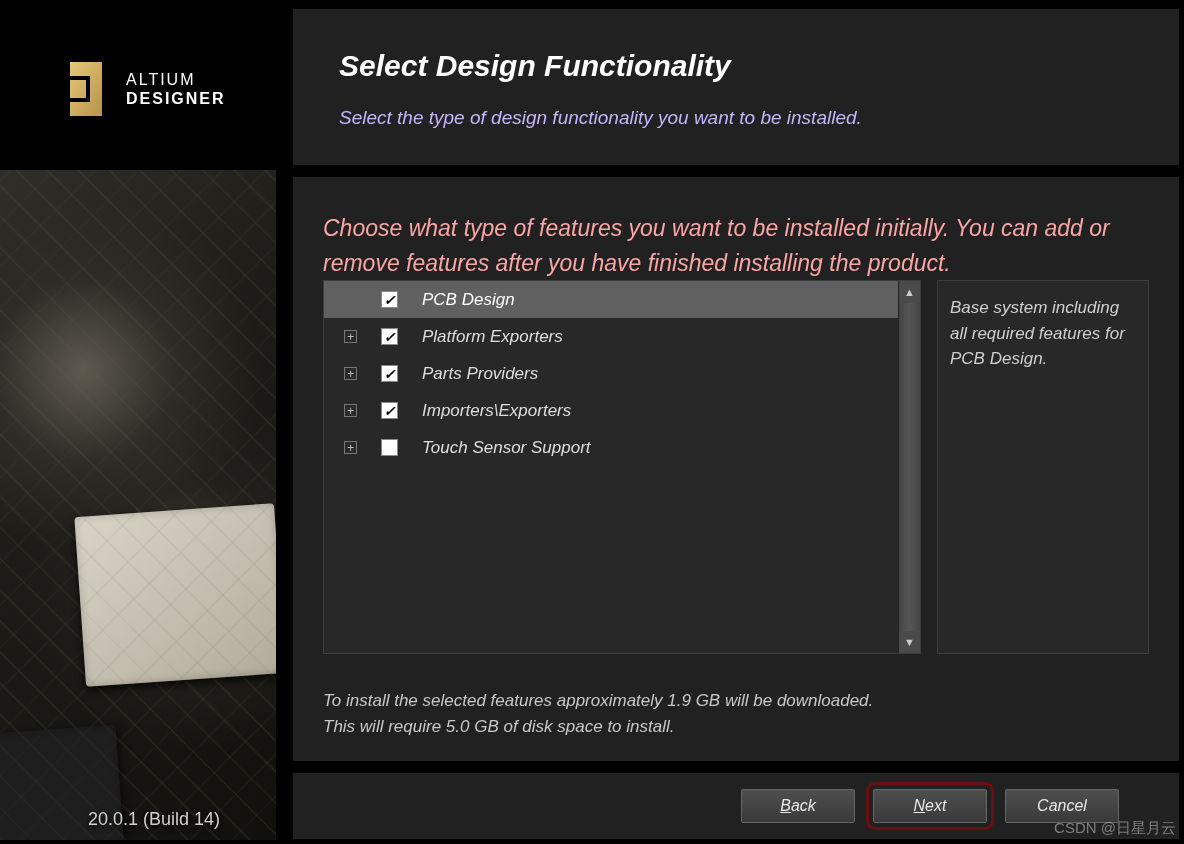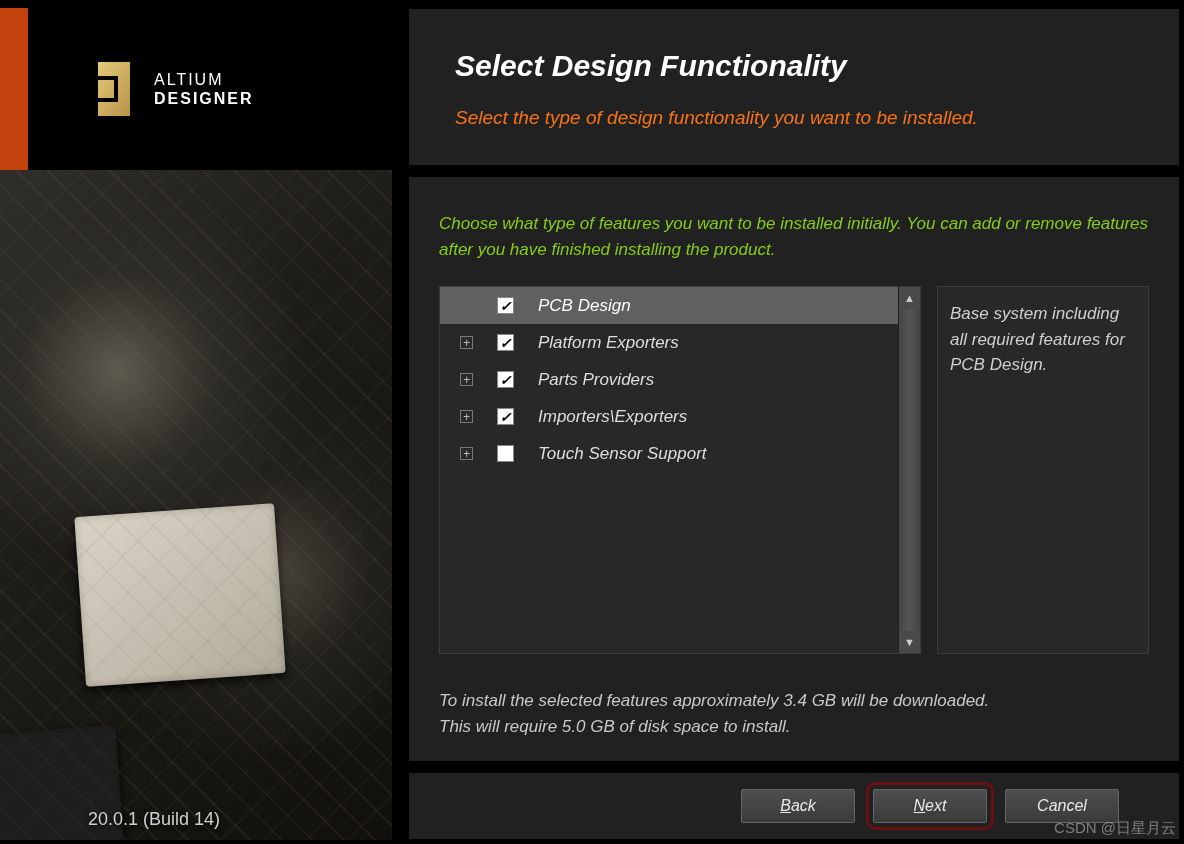--- a/index.html
+++ b/index.html
@@ -13,26 +13,25 @@
     }
     .installer {
       position: absolute;
       left: 0; top: 8px;
       width: 1180px; height: 832px;
       display: flex;
       background: #000;
     }
     
     .sidebar {
-      width: 392px;
+      width: 276px;
       height: 100%;
-      background: #c2410c;
+      background: #4d7c0f;
       position: relative;
       overflow: hidden;
-      padding-left: 28px;
     }
     .logo-area {
       height: 162px;
       background: #000;
       display: flex;
       align-items: center;
       padding-left: 58px;
       gap: 14px;
     }
     .logo-mark {
@@ -96,33 +95,32 @@
       padding: 40px 46px 36px 46px;
     }
     .header-panel h1 {
       font-size: 30px;
       font-weight: 700;
       color: #fff;
       margin-bottom: 24px;
     }
     .header-panel .subtitle {
       font-size: 19px;
-      color: #f97316;
+      color: #c4b5fd;
     }
     .body-panel {
       flex: 1;
       padding: 34px 30px 22px 30px;
       display: flex;
       flex-direction: column;
     }
     .instructions {
-      font-size: 17px;
-      color: #84cc16;
+      font-size: 23px;
+      color: #fca5a5;
       line-height: 1.5;
-      margin-bottom: 24px;
     }
     .feature-area {
       display: flex;
       gap: 16px;
       flex: 1;
     }
     .feature-tree {
       flex: 1;
       border: 1px solid #3c3c3c;
       background: #282828;
@@ -307,21 +305,21 @@
           <div class="tree-scroll">
             <div class="scroll-btn">▲</div>
             <div class="scroll-track"></div>
             <div class="scroll-btn">▼</div>
           </div>
         </div>
         <div class="desc-box">Base system including all required features for PCB Design.</div>
       </div>
 
       <div class="size-info">
-        <div>To install the selected features approximately 3.4 GB will be downloaded.</div>
+        <div>To install the selected features approximately 1.9 GB will be downloaded.</div>
         <div>This will require 5.0 GB of disk space to install.</div>
       </div>
     </div>
 
     <div class="panel button-panel">
       <div class="btn">
           <span><span class="ul">B</span><span>ack</span></span>
         </div>
       <div class="btn btn-highlight">
           <span><span class="ul">N</span><span>ext</span></span>

